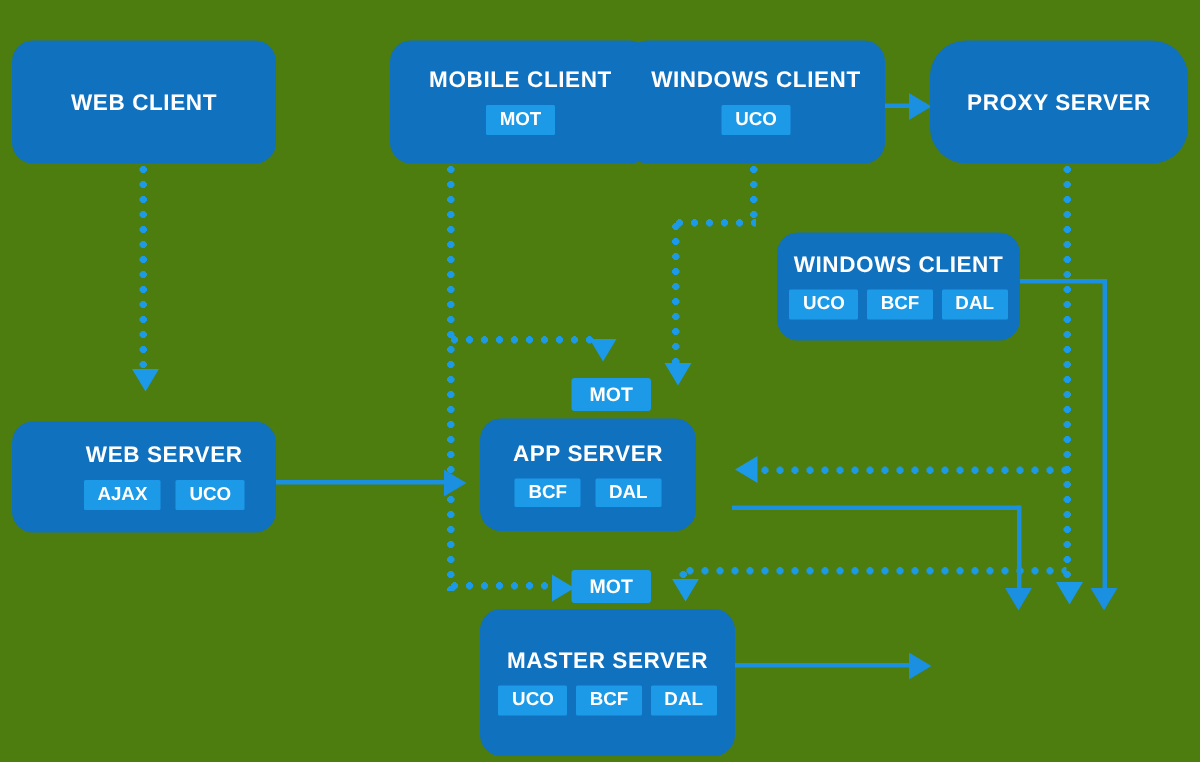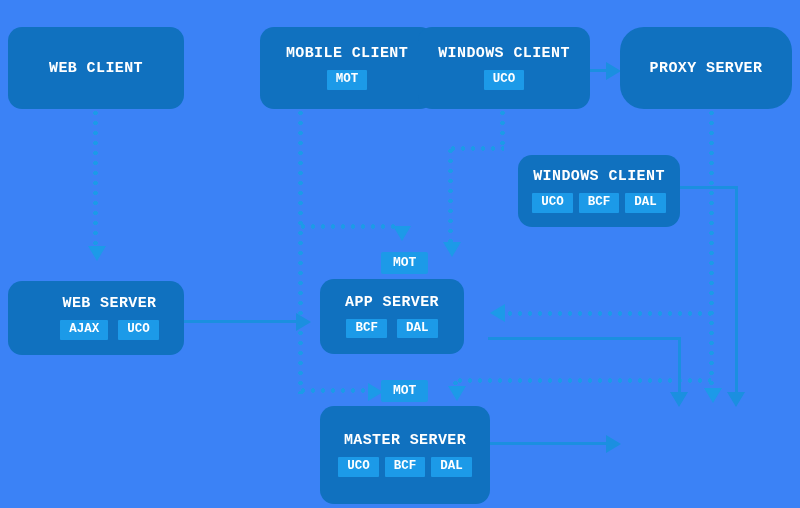--- a/index.html
+++ b/index.html
@@ -1,18 +1,18 @@
 <!DOCTYPE html>
 <html><head>
 <meta charset="utf-8">
 <style>
   html,body{margin:0;padding:0;background:#000;}
   #canvas{
-    position:relative;width:800px;height:508px;background:#3b82f6;overflow:hidden;
-    font-family:Liberation Mono, monospace;
+    position:relative;width:800px;height:508px;background:#4d7c0f;overflow:hidden;
+    font-family:Liberation Sans, sans-serif;
   }
   .node{
     position:absolute;box-sizing:border-box;border-radius:14px;
     background:#1071bf;display:flex;flex-direction:column;align-items:center;
     justify-content:center;color:#ffffff;z-index:5;
   }
   .node .title{
     font-size:15px;font-weight:bold;letter-spacing:.4px;line-height:1;
     white-space:nowrap;text-align:center;
   }

